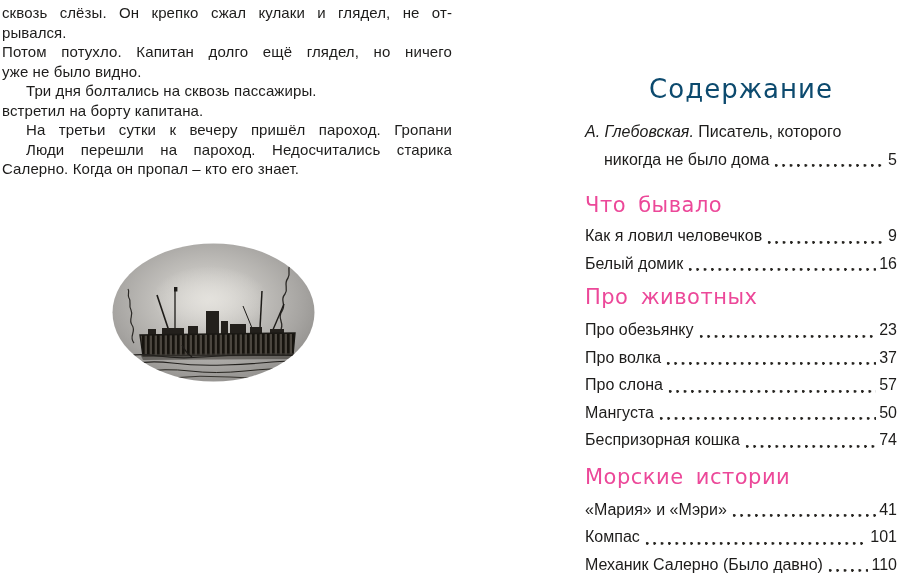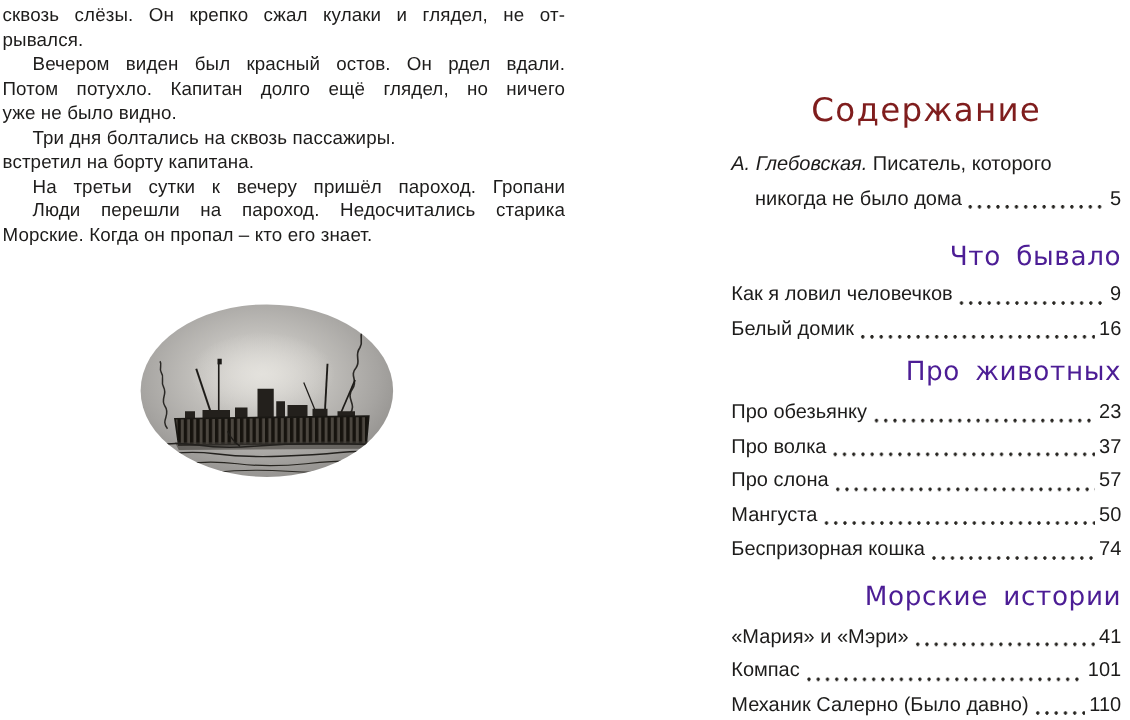--- a/index.html
+++ b/index.html
@@ -31,69 +31,68 @@
   .right-col {
     position: absolute; left: 585px; top: 0; width: 312px;
     font-size: 16px;
   }
   .toc-title {
     margin: 72px 0 0 0;
     text-align: center;
     font-family: "DejaVu Sans", sans-serif;
     font-size: 26px; line-height: 34px;
     letter-spacing: 1px; word-spacing: 3px;
-    color: #7f1d1d;
+    color: #0c4a6e;
   }
   .preface { margin-top: 12px; line-height: 27.5px; }
   .preface .l1 i { font-style: italic; }
   .preface .l2 { display: flex; padding-left: 19px; }
 
   .row { display: flex; line-height: 27.5px; }
   .row .t, .preface .t { white-space: nowrap; }
   .dots {
     flex: 1 1 auto;
     margin: 0 3px 0 5px;
     background-image: radial-gradient(circle at 2.2px 1.2px, #25231f 1.05px, rgba(0,0,0,0) 1.5px);
     background-size: 7.4px 2.6px;
     background-repeat: repeat-x;
     background-position: left bottom 6px;
   }
   .pg { white-space: nowrap; }
 
   .sec-h {
-    text-align: right;
+    text-align: left;
     font-family: "DejaVu Sans", sans-serif;
     font-size: 21px; line-height: 27px;
     letter-spacing: 0.5px; word-spacing: 5px;
-    color: #4c1d95;
+    color: #ec4899;
   }
   .sec-0 .sec-h { margin-top: 19px; }
   .sec-0 .entries { margin-top: 3px; }
   .sec-1 .sec-h { margin-top: 7px; }
   .sec-1 .entries { margin-top: 5px; }
   .sec-2 .sec-h { margin-top: 10px; }
   .sec-2 .entries { margin-top: 5px; }
 </style>
 </head>
 <body>
 
 <div id="stage">
 
   <div>
     <div class="left-text">
         <div class="line j">сквозь слёзы. Он крепко сжал кулаки и глядел, не от-</div>
         <div class="line">рывался.</div>
-        <div class="line j ind">Вечером виден был красный остов. Он рдел вдали.</div>
         <div class="line j">Потом потухло. Капитан долго ещё глядел, но ничего</div>
         <div class="line">уже не было видно.</div>
         <div class="line ind">Три дня болтались на сквозь пассажиры.</div>
         <div class="line">встретил на борту капитана.</div>
         <div class="line j ind">На третьи сутки к вечеру пришёл пароход. Гропани</div>
         <div class="line j ind">Люди перешли на пароход. Недосчитались старика</div>
-        <div class="line">Морские. Когда он пропал – кто его знает.</div>
+        <div class="line">Салерно. Когда он пропал – кто его знает.</div>
       </div>
 
     <svg class="illus" viewBox="0 0 203 139" xmlns="http://www.w3.org/2000/svg">
       <defs>
         <radialGradient id="wash" cx="47%" cy="42%" r="64%">
           <stop offset="0%" stop-color="#d8d6d2"></stop>
           <stop offset="38%" stop-color="#c3c1bd"></stop>
           <stop offset="74%" stop-color="#a6a4a1"></stop>
           <stop offset="100%" stop-color="#8d8b88"></stop>
         </radialGradient>

